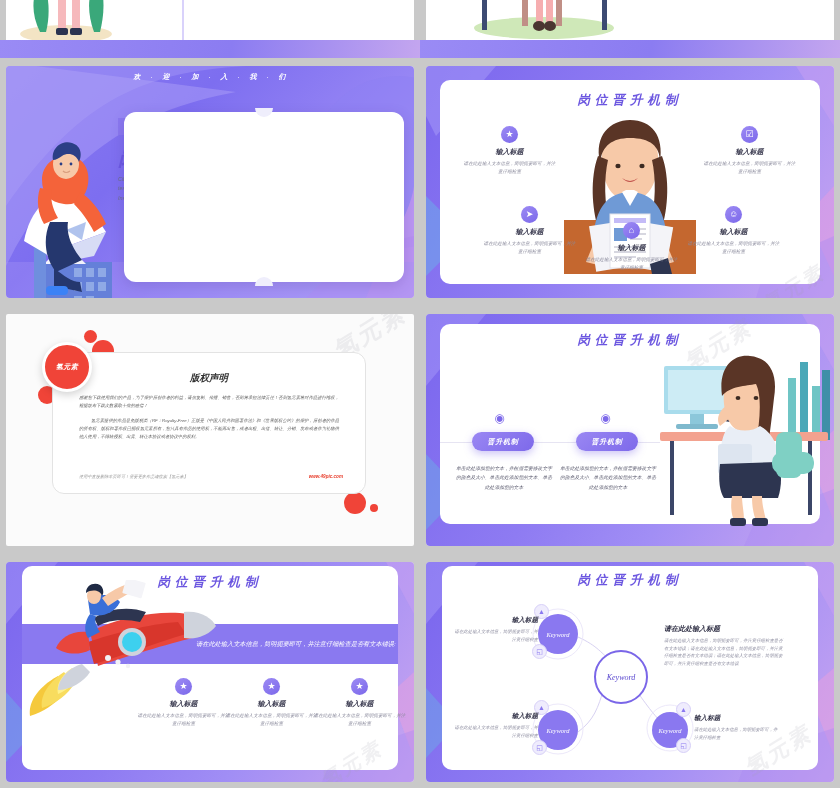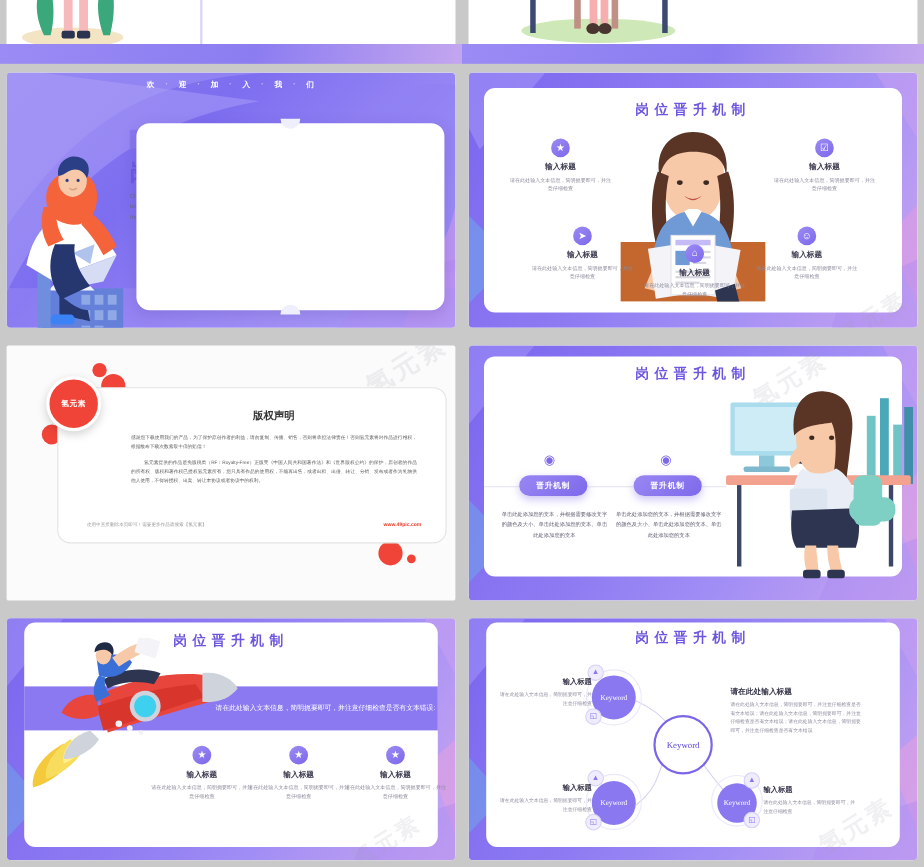--- a/index.html
+++ b/index.html
@@ -2,21 +2,21 @@
 <html><head>
 <meta charset="utf-8">
 <style>
   html,body{margin:0;padding:0;}
   body{
     width:840px;height:788px;
     background:#c9c9c9;
     font-family:"Liberation Sans","DejaVu Sans",sans-serif;
     overflow:hidden;
   }
-  .board{position:relative;width:840px;height:596px;}
+  .board{position:relative;width:840px;height:596px;font-style:italic;}
 
   
   .slide{
     position:absolute;
     overflow:hidden;
     background:#fff;
   }
   .inner-card{
     position:absolute;
     background:#fff;
@@ -95,21 +95,21 @@
     margin:0 auto 4px;display:flex;align-items:center;justify-content:center;
     color:#fff;font-size:9px;line-height:1;
   }
   .feat .ttl{font-size:7px;font-weight:700;color:#3b3b50;margin-bottom:3px;}
   .feat .bdy{font-size:4.6px;color:#8a8a9c;line-height:1.65;}
 
   
   .cr-slide{background:#fbfbfb;}
   .cr-box{
     position:absolute;left:46px;top:38px;width:312px;height:140px;
-    border:1px solid #e3e3e3;border-radius:12px;background:#fff;padding-left:40px;
+    border:1px solid #e3e3e3;border-radius:12px;background:#fff;
   }
   .cr-title{
     text-align:center;font-size:9.5px;font-weight:700;color:#333;
     margin-top:19px;
   }
   .cr-p{
     font-size:4.3px;color:#5b5b5b;line-height:1.85;
     margin:9px 26px 0 26px;text-align:justify;
   }
   .cr-p.indent{text-indent:12px;margin-top:7px;}

